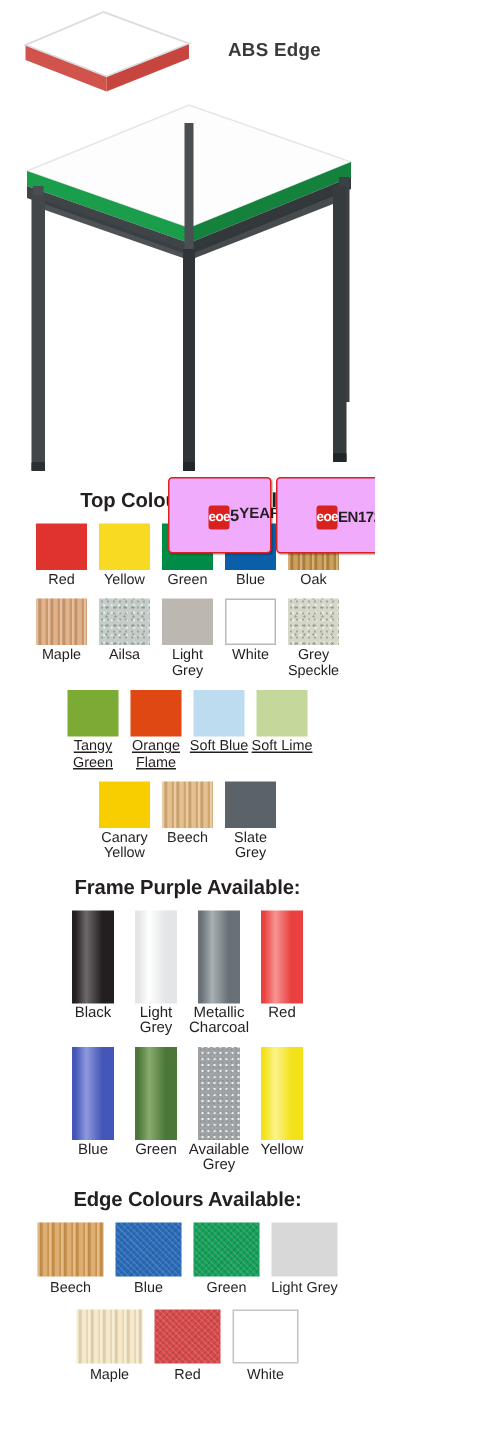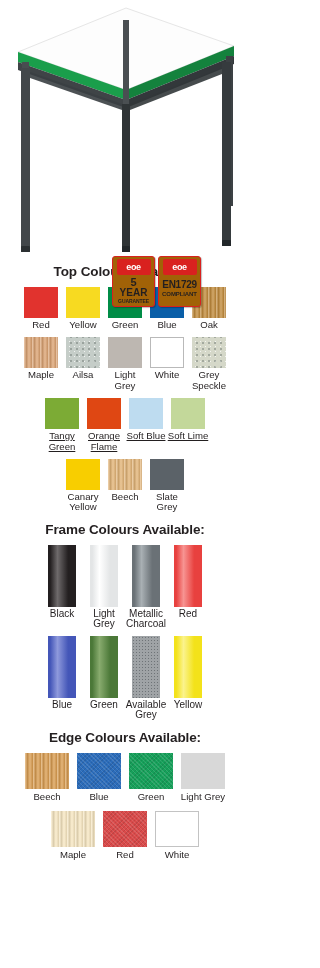--- a/index.html
+++ b/index.html
@@ -21,23 +21,23 @@
     letter-spacing:.2px;white-space:nowrap;
   }
 
   
   .table-block{position:relative;height:250px;}
   .table-svg{position:absolute;left:8px;top:0px;}
 
   .badges{position:absolute;left:112px;top:256px;display:flex;gap:3px;}
   .badge{
     width:41px;height:49px;border-radius:3px;
-    background:#a16207;border:1.6px solid #d9211f;
+    background:#f0abfc;border:1.6px solid #d9211f;
     position:relative;box-shadow:1px 1px 1px rgba(0,0,0,.25);
-    display:flex;flex-direction:column;align-items:center;
+    display:flex;flex-direction:row;align-items:center;padding-left:26px;
   }
   .badge-logo{
     width:34px;height:16px;margin-top:2px;border-radius:2px;
     background:#d9211f;display:flex;align-items:center;justify-content:center;
   }
   .badge-logo span{
     font-size:9px;font-weight:bold;color:#ffffff;line-height:1;
     letter-spacing:-.4px;
   }
   .badge-l1{font-size:11px;font-weight:bold;color:#231f20;line-height:1.0;margin-top:2px;}
@@ -86,20 +86,29 @@
   .edge-label{
     font-size:9.6px;line-height:10.4px;text-align:center;color:#231f20;
     margin-top:3px;width:52px;
   }
 </style>
 </head>
 <body>
 
 <div class="page">
 
+  <div class="abs-block">
+    <svg class="abs-svg" width="120" height="56" viewBox="0 0 120 56">
+      <polygon points="55,2 112,23 57,45 3,24" fill="#ffffff" stroke="#e2e2e2" stroke-width="1"></polygon>
+      <polygon points="3,24 57,45 57,55 3,34" fill="#d1544c"></polygon>
+      <polygon points="57,45 112,23 112,33 57,55" fill="#c6463f"></polygon>
+      <polygon points="55,2 112,23 57,45 3,24" fill="none" stroke="#dcdcdc" stroke-width="1"></polygon>
+    </svg>
+    <div class="abs-label">ABS Edge</div>
+  </div>
 
   <div class="table-block">
     <svg class="table-svg" width="234" height="252" viewBox="0 0 234 252">
 
       <polygon points="118,8 226,46 118,90 10,52" fill="#fdfdfd" stroke="#e6e6e6" stroke-width="1"></polygon>
 
       <polygon points="10,52 118,90 118,100 10,62" fill="#1a9e4b"></polygon>
 
       <polygon points="118,90 226,46 226,56 118,100" fill="#14823d"></polygon>
 
@@ -220,21 +229,21 @@
           </div>
           <div class="swatch-cell">
             <span class="sw" style="background:#5b6268;"></span>
             <span class="sw-label">Slate Grey</span>
           </div>
         </div>
       </div>
   </div>
 
   <div style="margin-top:9px;">
-    <div class="sect-title">Frame Colours Available:</div>
+    <div class="sect-title">Frame Purple Available:</div>
     <div id="frame-colours-rows" style="margin-top:8px;">
         <div class="frame-row" style="margin-bottom: 6px;">
           <div class="frame-cell">
             <span class="tube" style="background:linear-gradient(90deg,#231f20 0%,#231f20 8%,#6e6a6b 34%,#231f20 72%,#231f20 100%);"></span>
             <span class="frame-label">Black</span>
           </div>
           <div class="frame-cell">
             <span class="tube" style="background:linear-gradient(90deg,#e3e5e6 0%,#e3e5e6 8%,#ffffff 34%,#e3e5e6 72%,#e3e5e6 100%);"></span>
             <span class="frame-label">Light Grey</span>
           </div>

